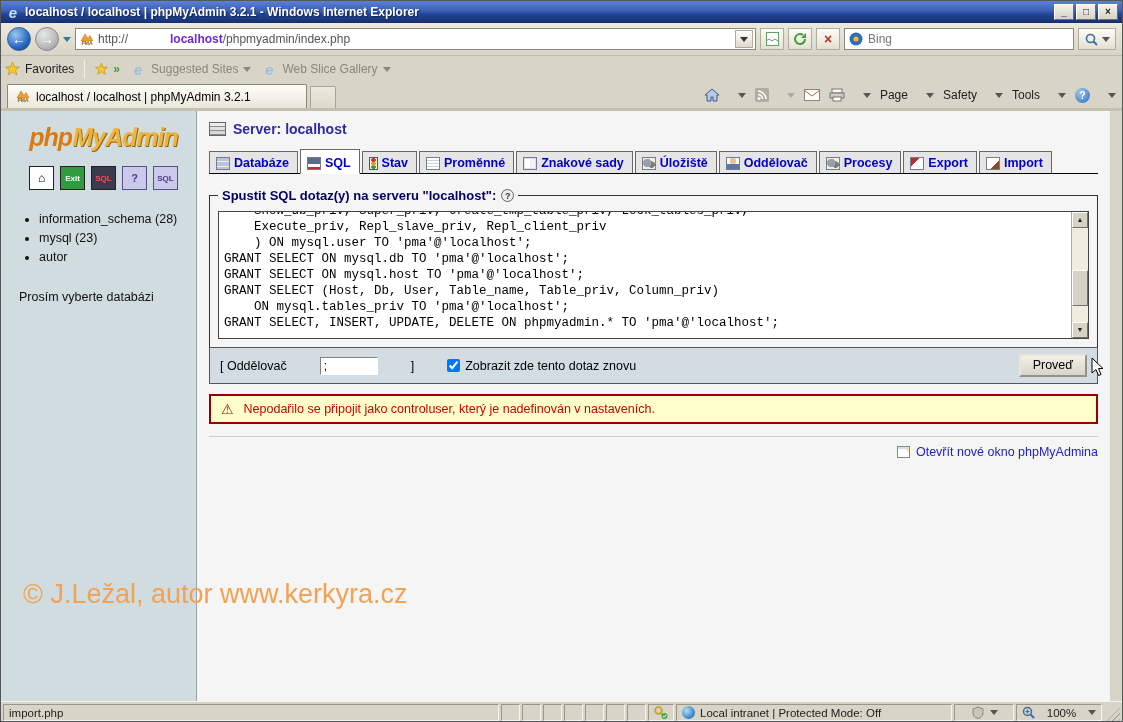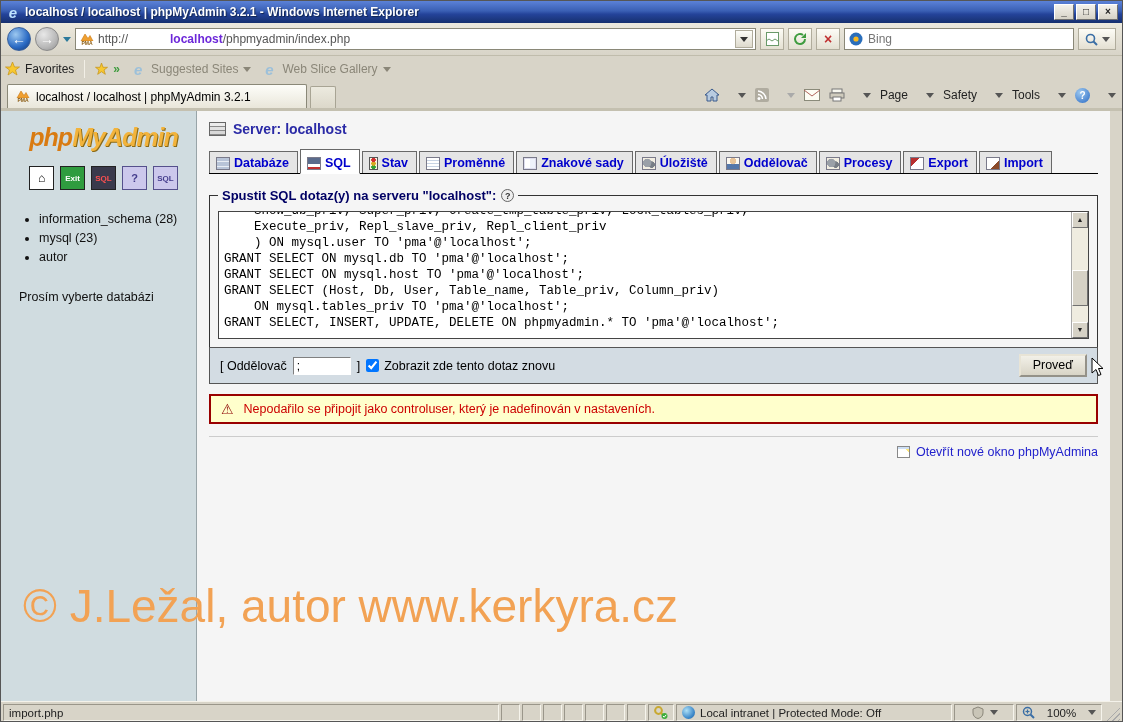--- a/index.html
+++ b/index.html
@@ -117,37 +117,37 @@
   .sqlbox pre { margin:-9px 20px 0 5px; font-family:"Liberation Mono","DejaVu Sans Mono",monospace;
                 font-size:12.5px; line-height:16px; color:#000; white-space:pre; }
   .vsb { position:absolute; top:0; right:0; bottom:0; width:17px; background:#efece0; border-left:1px solid #aaa; }
   .sbtn { position:absolute; left:0; right:0; height:16px; background:#d6d2c6; border:1px solid;
           border-color:#fff #707070 #707070 #fff; font-size:7px; text-align:center; line-height:14px; color:#222; }
   .sbtn.up { top:0; } .sbtn.dn { bottom:0; }
   .sthumb { position:absolute; left:0; right:0; top:58px; height:36px; background:#d6d2c6; border:1px solid;
             border-color:#fff #707070 #707070 #fff; }
 
   fieldset.qfooter { margin-top:-1px; border:1px solid #555; background:#d3dce3; padding:6px 10px;
-                     display:flex; align-items:center; font-size:12.5px; color:#000; }
+                     display:flex; align-items:center; font-size:12.5px; color:#000;gap:27px; }
   .delim-input { width:58px; height:18px; border:1px solid; border-color:#808080 #fff #fff #808080;
                  background:#fff; font-size:12px; padding:0 3px; font-family:"Liberation Sans",sans-serif; }
   .qfooter label { margin-left:6px; display:flex; align-items:center; gap:5px; }
   .provedbtn { margin-left:auto; background:linear-gradient(#f2f0e8,#d8d4c6); border:2px outset #e8e4d6;
                padding:2px 12px 3px; font-size:12.5px; color:#000; font-family:"Liberation Sans",sans-serif; }
 
   .errbox { margin-top:10px; border:2px solid #990000; background:#ffffcc; color:#cc0000; font-size:12.5px;
             padding:5px 10px; display:flex; align-items:center; gap:10px; }
   .errbox .warn { color:#8b0000; font-size:14px; }
 
   .linkrow { margin-top:12px; border-top:1px solid #ccc; padding-top:8px; text-align:right; font-size:12.5px; }
   .newwin-link { color:#2222cc; text-decoration:none; display:inline-flex; align-items:center; gap:6px; }
   .nw-ic { width:13px; height:12px; background:linear-gradient(225deg,#ffe878 0 4px,#fff 4px); border:1px solid #888;
            box-shadow:inset 0 2px 0 #cfe0f4; }
 
-  .watermark { position:absolute; left:22px; top:578px; font-size:46px; color:#f2a254; white-space:nowrap;
+  .watermark { position:absolute; left:22px; top:578px; font-size:27px; color:#f2a254; white-space:nowrap;
                letter-spacing:0px; z-index:5; }
 
   .cursor { position:absolute; left:1090px; top:356px; z-index:9; }
 
   
   .statusbar { height:22px; background:#d8d4c8; border-top:1px solid #f4f2ea; display:flex; align-items:center;
                padding:2px 2px 2px 2px; gap:2px; font-size:11.5px; color:#222; }
   .sb-panel { height:17px; border:1px solid; border-color:#9a968a #f6f4ec #f6f4ec #9a968a; display:flex;
               align-items:center; padding:0 5px; gap:5px; }
   .sb-page { flex:1; }

